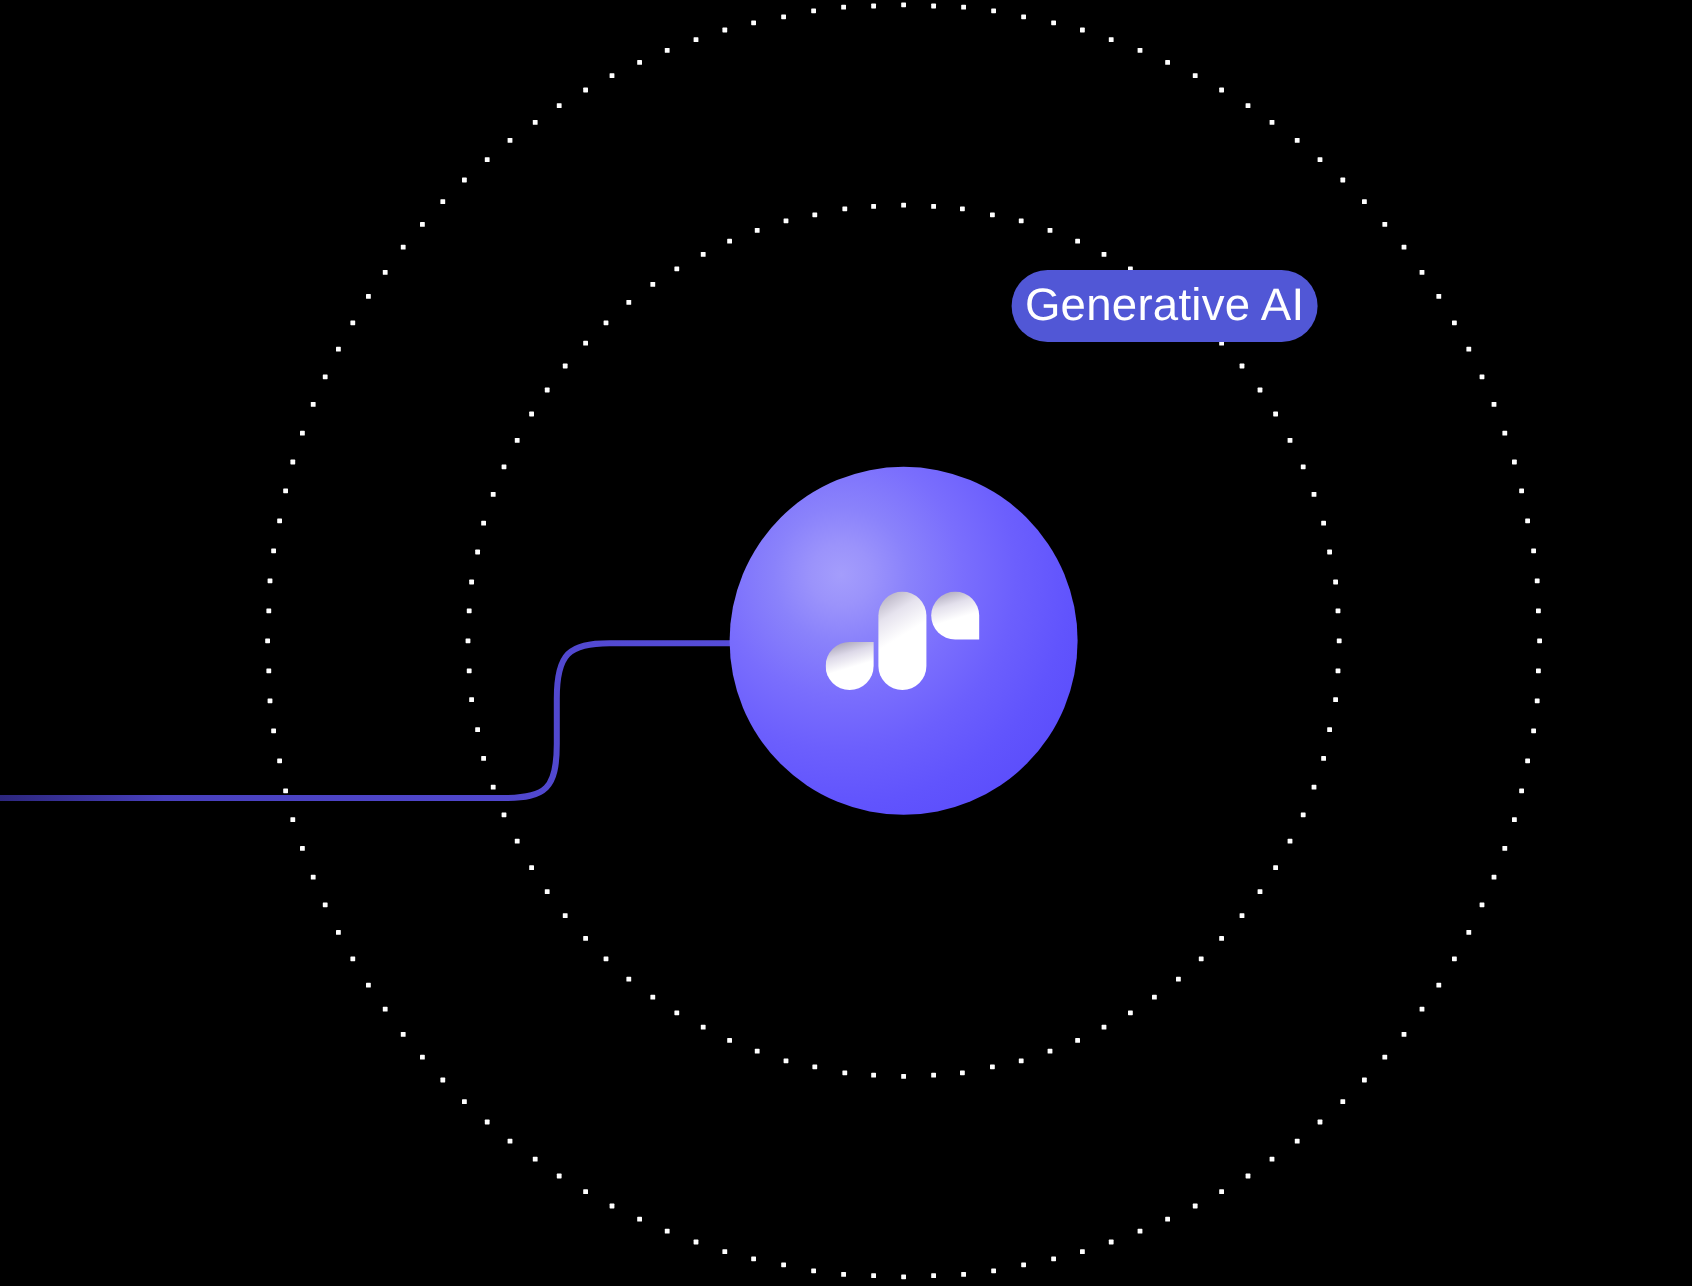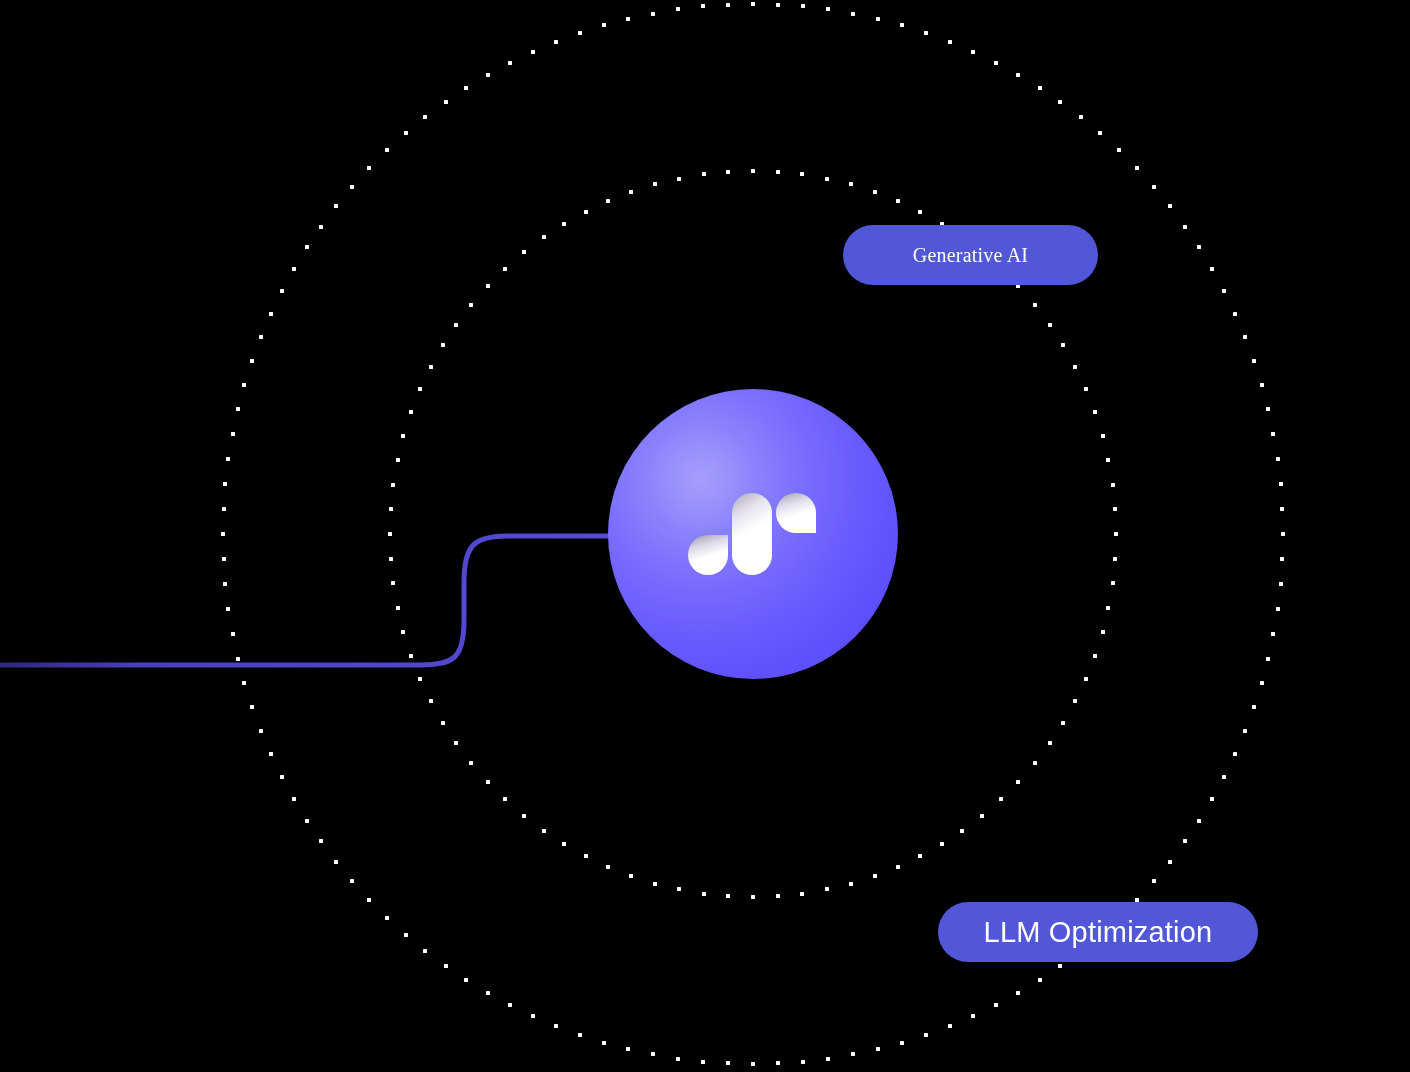--- a/index.html
+++ b/index.html
@@ -96,22 +96,21 @@
   .topic-pill .pill-label {
     display: block;
     line-height: 1;
   }
 
   #pill-generative-ai {
     left: 843px;
     top: 225px;
     width: 255px;
     height: 60px;
-    font-size: 20px;
-    font-family: Liberation Serif, serif;
+    font-size: 38px;
   }
   #pill-multimodal-ai {
     left: 90px;
     top: 385px;
     width: 256px;
     height: 58px;
     font-size: 27px;
   }
   #pill-llm-optimization {
     left: 938px;
@@ -403,17 +402,14 @@
 
       <path d="M 88 20 a 20 20 0 1 1 40 0 l 0 20 l -20 0 a 20 20 0 0 1 -20 -20 z" fill="url(#lobeGradC)"></path>
     </svg>
   </div>
 
   <div class="topic-pill" id="pill-generative-ai">
     <span class="pill-label">Generative  AI</span>
   </div>
 
 
-  <div class="topic-pill" id="pill-llm-optimization">
-    <span class="pill-label">LLM Optimization</span>
-  </div>
 
 </div>
 
 </body></html>

